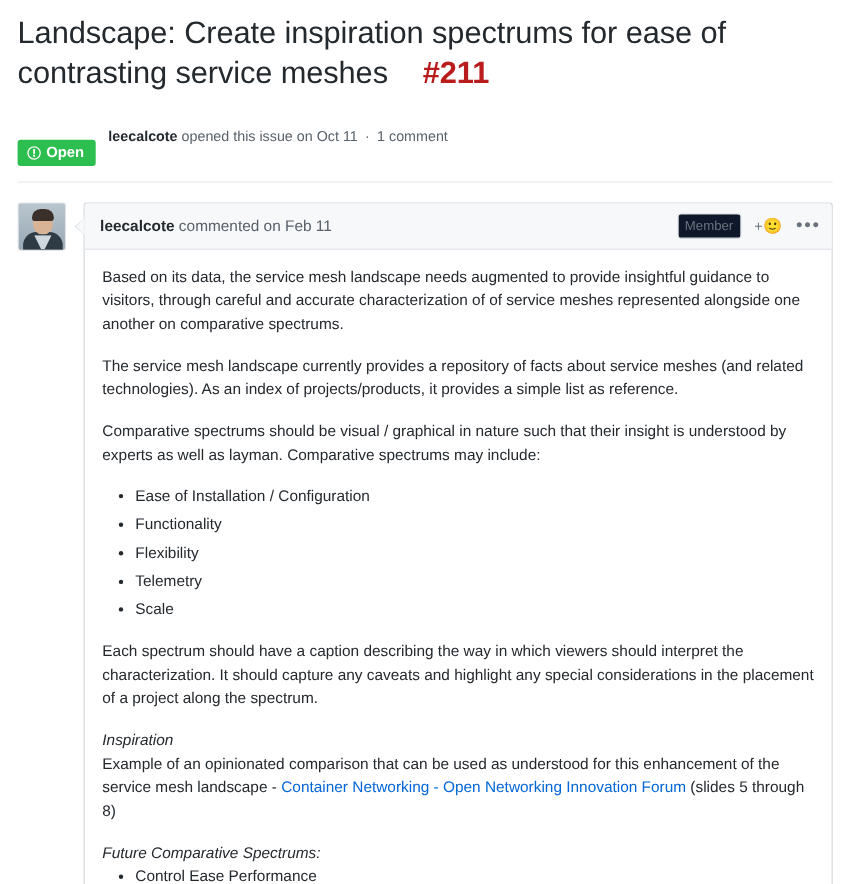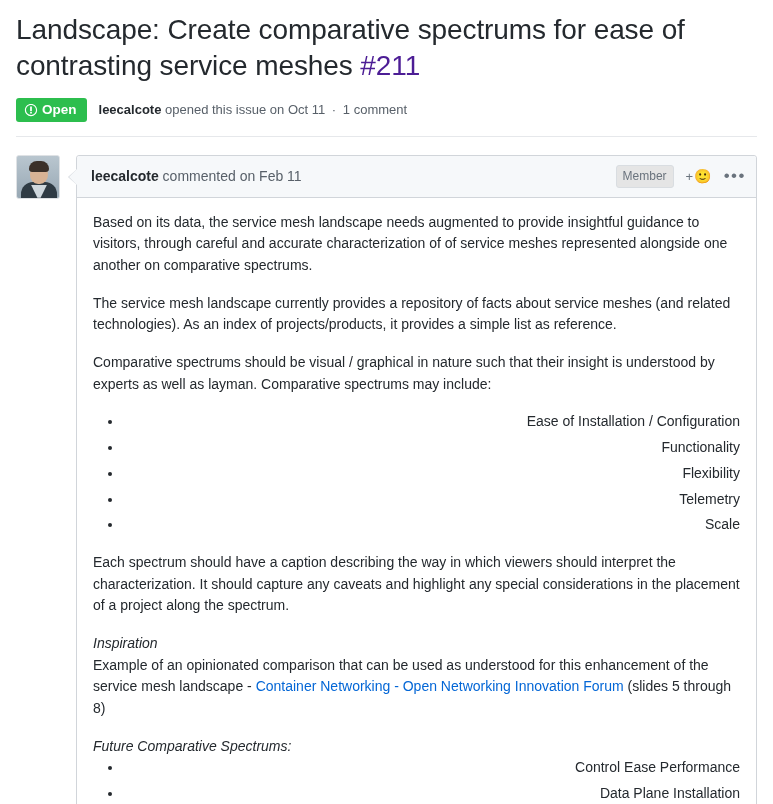--- a/index.html
+++ b/index.html
@@ -23,22 +23,23 @@
   
   .issue-title {
     font-size: 28px;
     line-height: 1.28;
     font-weight: 400;
     color: #24292e;
     margin: 4px 0 0 0;
     letter-spacing: -0.1px;
   }
   .issue-number {
-    color: #4c1d95;
-    font-weight: 400;
+    color: #b91c1c;
+    font-weight: 700;
+    margin-left: 24px;
   }
 
   
   .meta-row {
     display: flex;
     align-items: center;
     margin-top: 14px;
     padding-bottom: 14px;
     border-bottom: 1px solid #e6e8eb;
   }
@@ -46,20 +47,21 @@
     display: inline-flex;
     align-items: flex-start;
     gap: 4px;
     background: #2cbe4e;
     color: #ffffff;
     font-size: 13.5px;
     font-weight: 600;
     border-radius: 3px;
     padding: 5px 10px 5px 8px;
     line-height: 1;
+    margin-top: 29px;
   }
   .state-badge svg { display: block; }
   .meta-text {
     margin-left: 12px;
     font-size: 13px;
     color: #586069;
     line-height: 1.4;
   }
   .meta-text .author {
     color: #24292e;
@@ -146,21 +148,21 @@
     color: #586069;
   }
   .comment-header .who b { color: #24292e; font-weight: 600; }
   .header-spacer { flex: 1 1 auto; }
   .member-badge {
     border: 1px solid #d9dde1;
     border-radius: 3px;
     color: #6a737d;
     font-size: 12px;
     padding: 2px 6px;
-    background: #e5e5e5;
+    background: #0f172a;
     line-height: 1.4;
   }
   .hdr-btn {
     color: #6a737d;
     margin-left: 12px;
     display: inline-flex;
     align-items: center;
     font-size: 13px;
     cursor: pointer;
   }
@@ -180,32 +182,32 @@
     font-size: 14px;
     line-height: 1.55;
     color: #24292e;
   }
   .comment-body p { margin: 0 0 16px 0; }
   .comment-body p:last-child { margin-bottom: 0; }
   .comment-body ul {
     margin: 0 0 16px 0;
     padding-left: 30px;
   }
-  .comment-body li { margin-bottom: 4px; text-align: right; }
+  .comment-body li { margin-bottom: 4px; }
   .comment-body em { font-style: italic; }
   .comment-body a { color: #0366d6; text-decoration: none; }
   .inspiration-label { margin-bottom: 0 !important; }
 </style>
 </head>
 <body>
 
 <div class="page">
 
   <h1 class="issue-title">
-    <span>Landscape: Create comparative spectrums for ease of contrasting service meshes</span>
+    <span>Landscape: Create inspiration spectrums for ease of contrasting service meshes</span>
     <span class="issue-number">#211</span>
   </h1>
 
   <div class="meta-row">
     <span class="state-badge">
       <span>
         <svg width="14" height="14" viewBox="0 0 14 16" fill="#ffffff" aria-hidden="true">
           <path d="M7 2.3c3.14 0 5.7 2.56 5.7 5.7s-2.56 5.7-5.7 5.7A5.71 5.71 0 0 1 1.3 8c0-3.14 2.56-5.7 5.7-5.7zM7 1C3.14 1 0 4.14 0 8s3.14 7 7 7 7-3.14 7-7-3.14-7-7-7zm1 3H6v5h2V4zm0 6H6v2h2v-2z"></path>
         </svg>
       </span>

